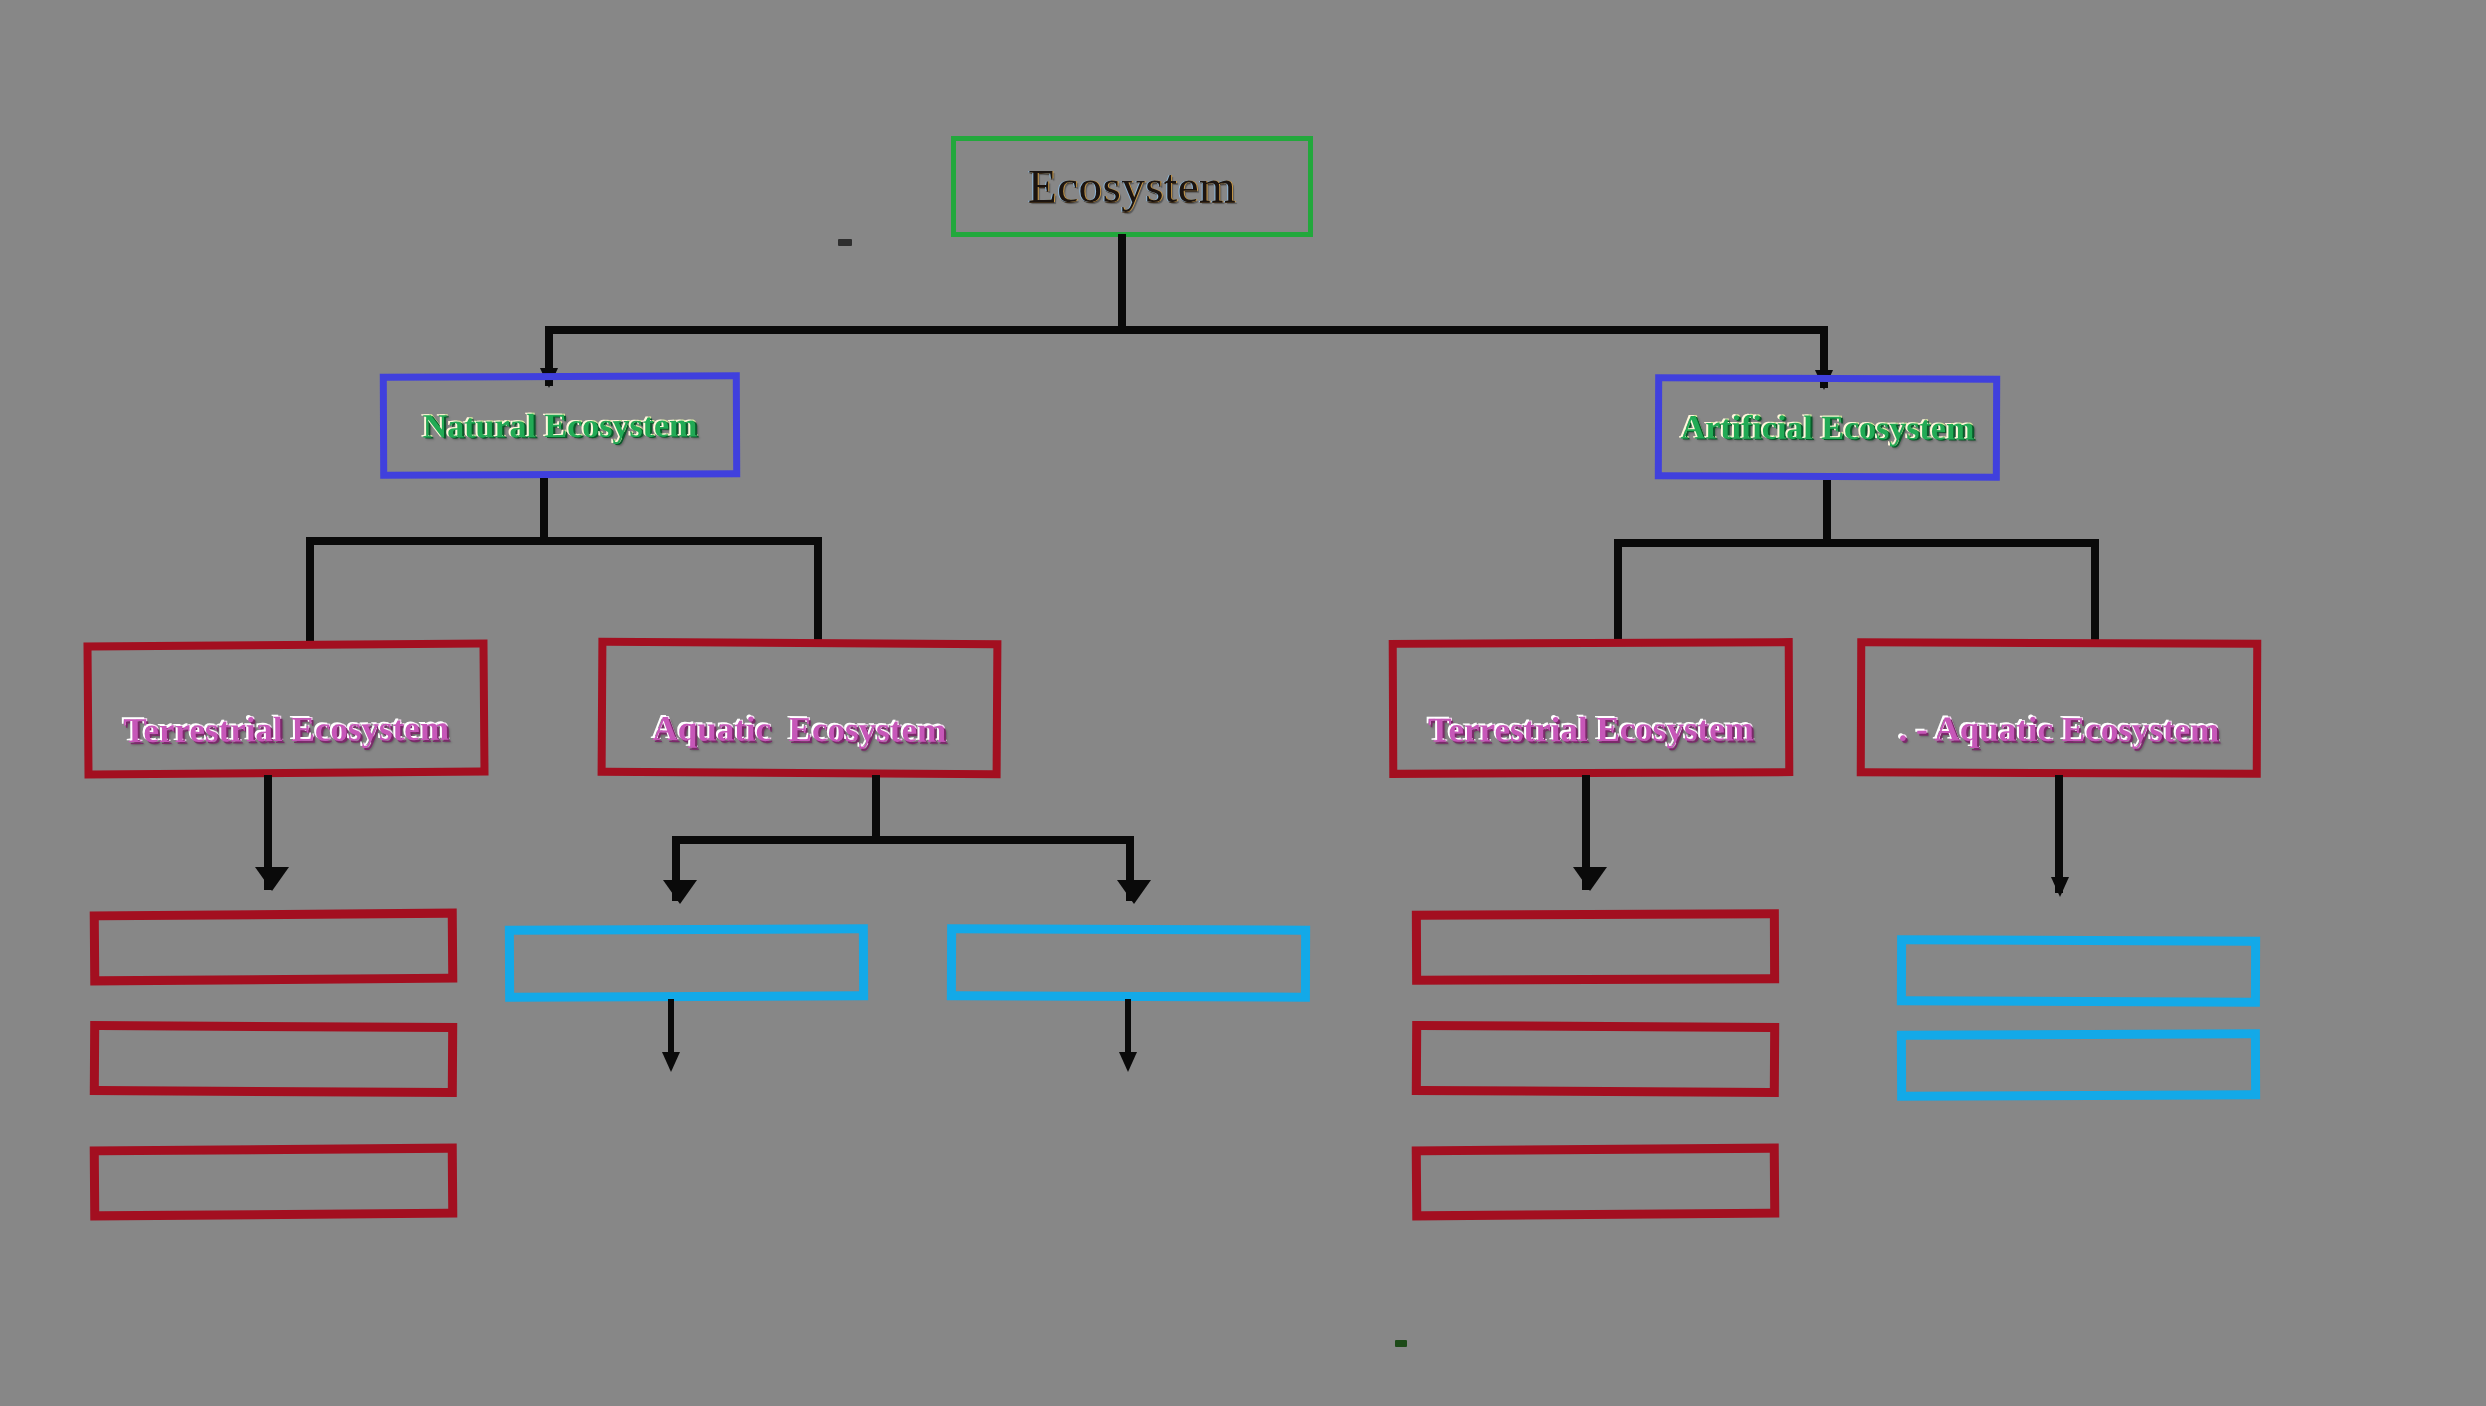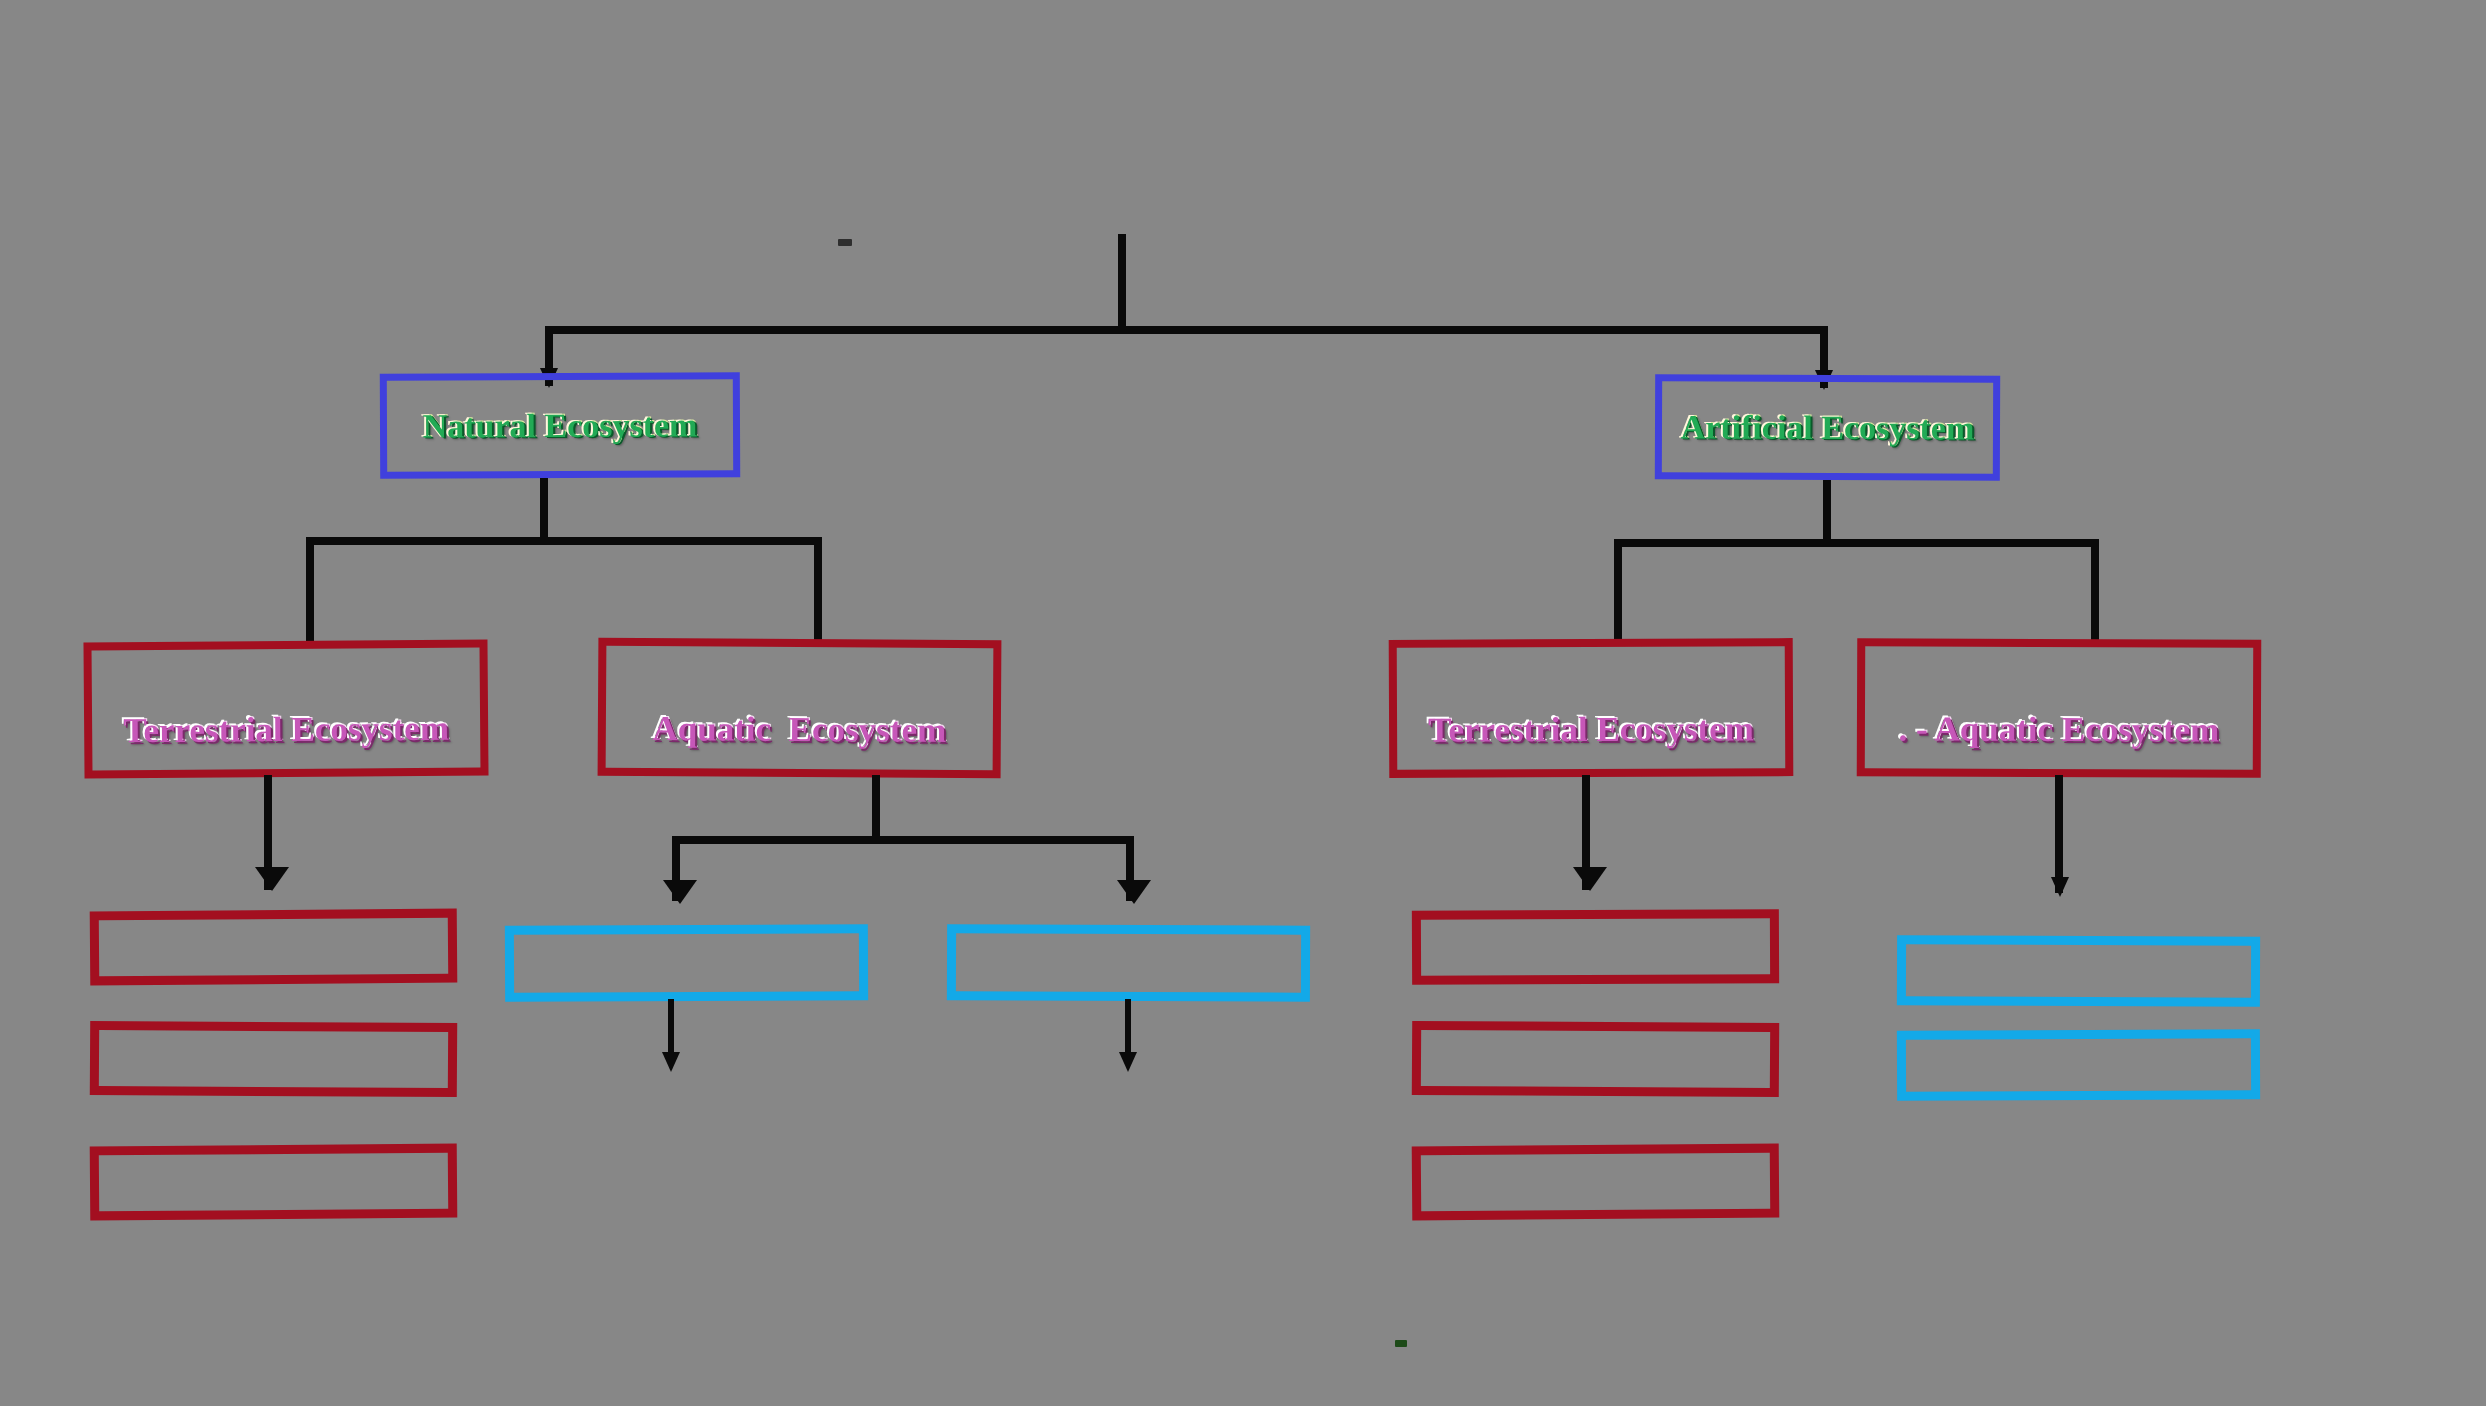--- a/index.html
+++ b/index.html
@@ -122,20 +122,23 @@
   .speck {
     position: absolute;
     border-radius: 1px;
   }
 </style>
 </head>
 <body>
 
 <div id="canvas">
 
+  <div class="node node--root" style="left:951px; top:136px; width:362px; height:101px;">
+    <span class="label">Ecosystem</span>
+  </div>
 
   <div class="conn conn--v" style="left:1118px; top:234px; height:98px;"></div>
 
   <div class="conn conn--h" style="left:545px; top:326px; width:1283px;"></div>
 
   <div class="conn conn--v" style="left:545px; top:326px; height:60px;"></div>
   <div class="arrowhead arrowhead--thin" style="left:540px; top:368px;"></div>
 
   <div class="conn conn--v" style="left:1820px; top:326px; height:62px;"></div>
   <div class="arrowhead arrowhead--thin" style="left:1815px; top:370px;"></div>

